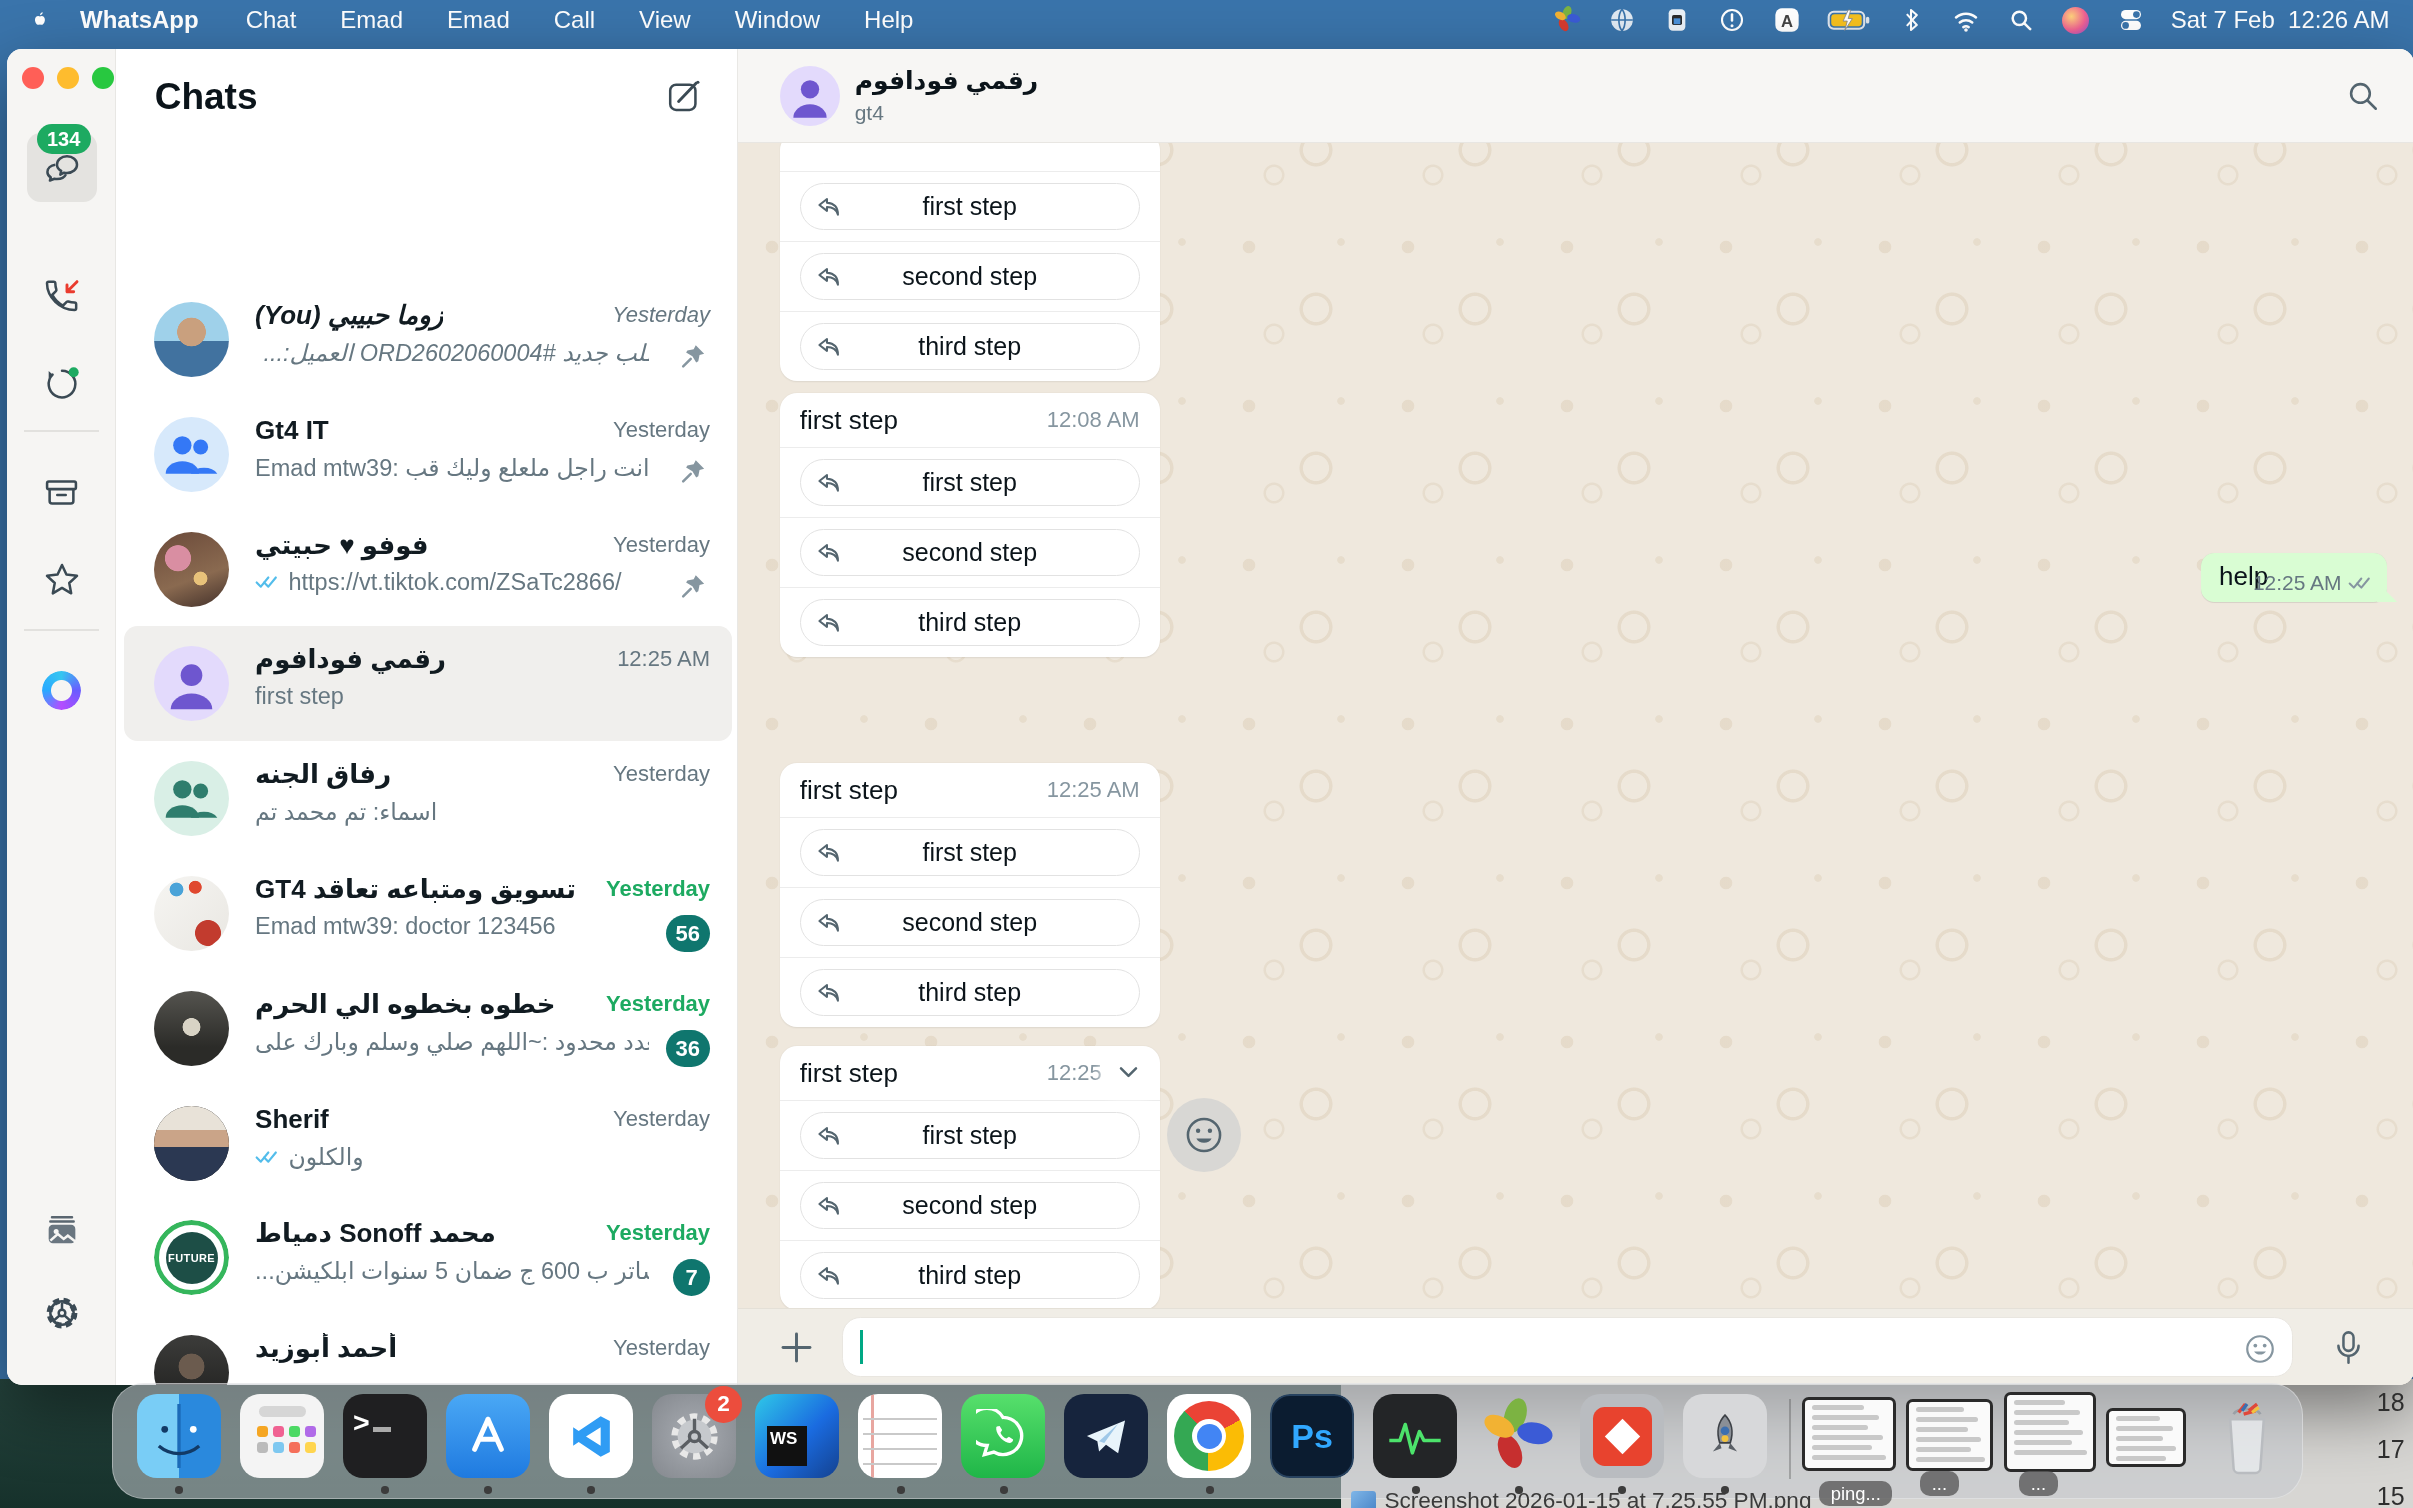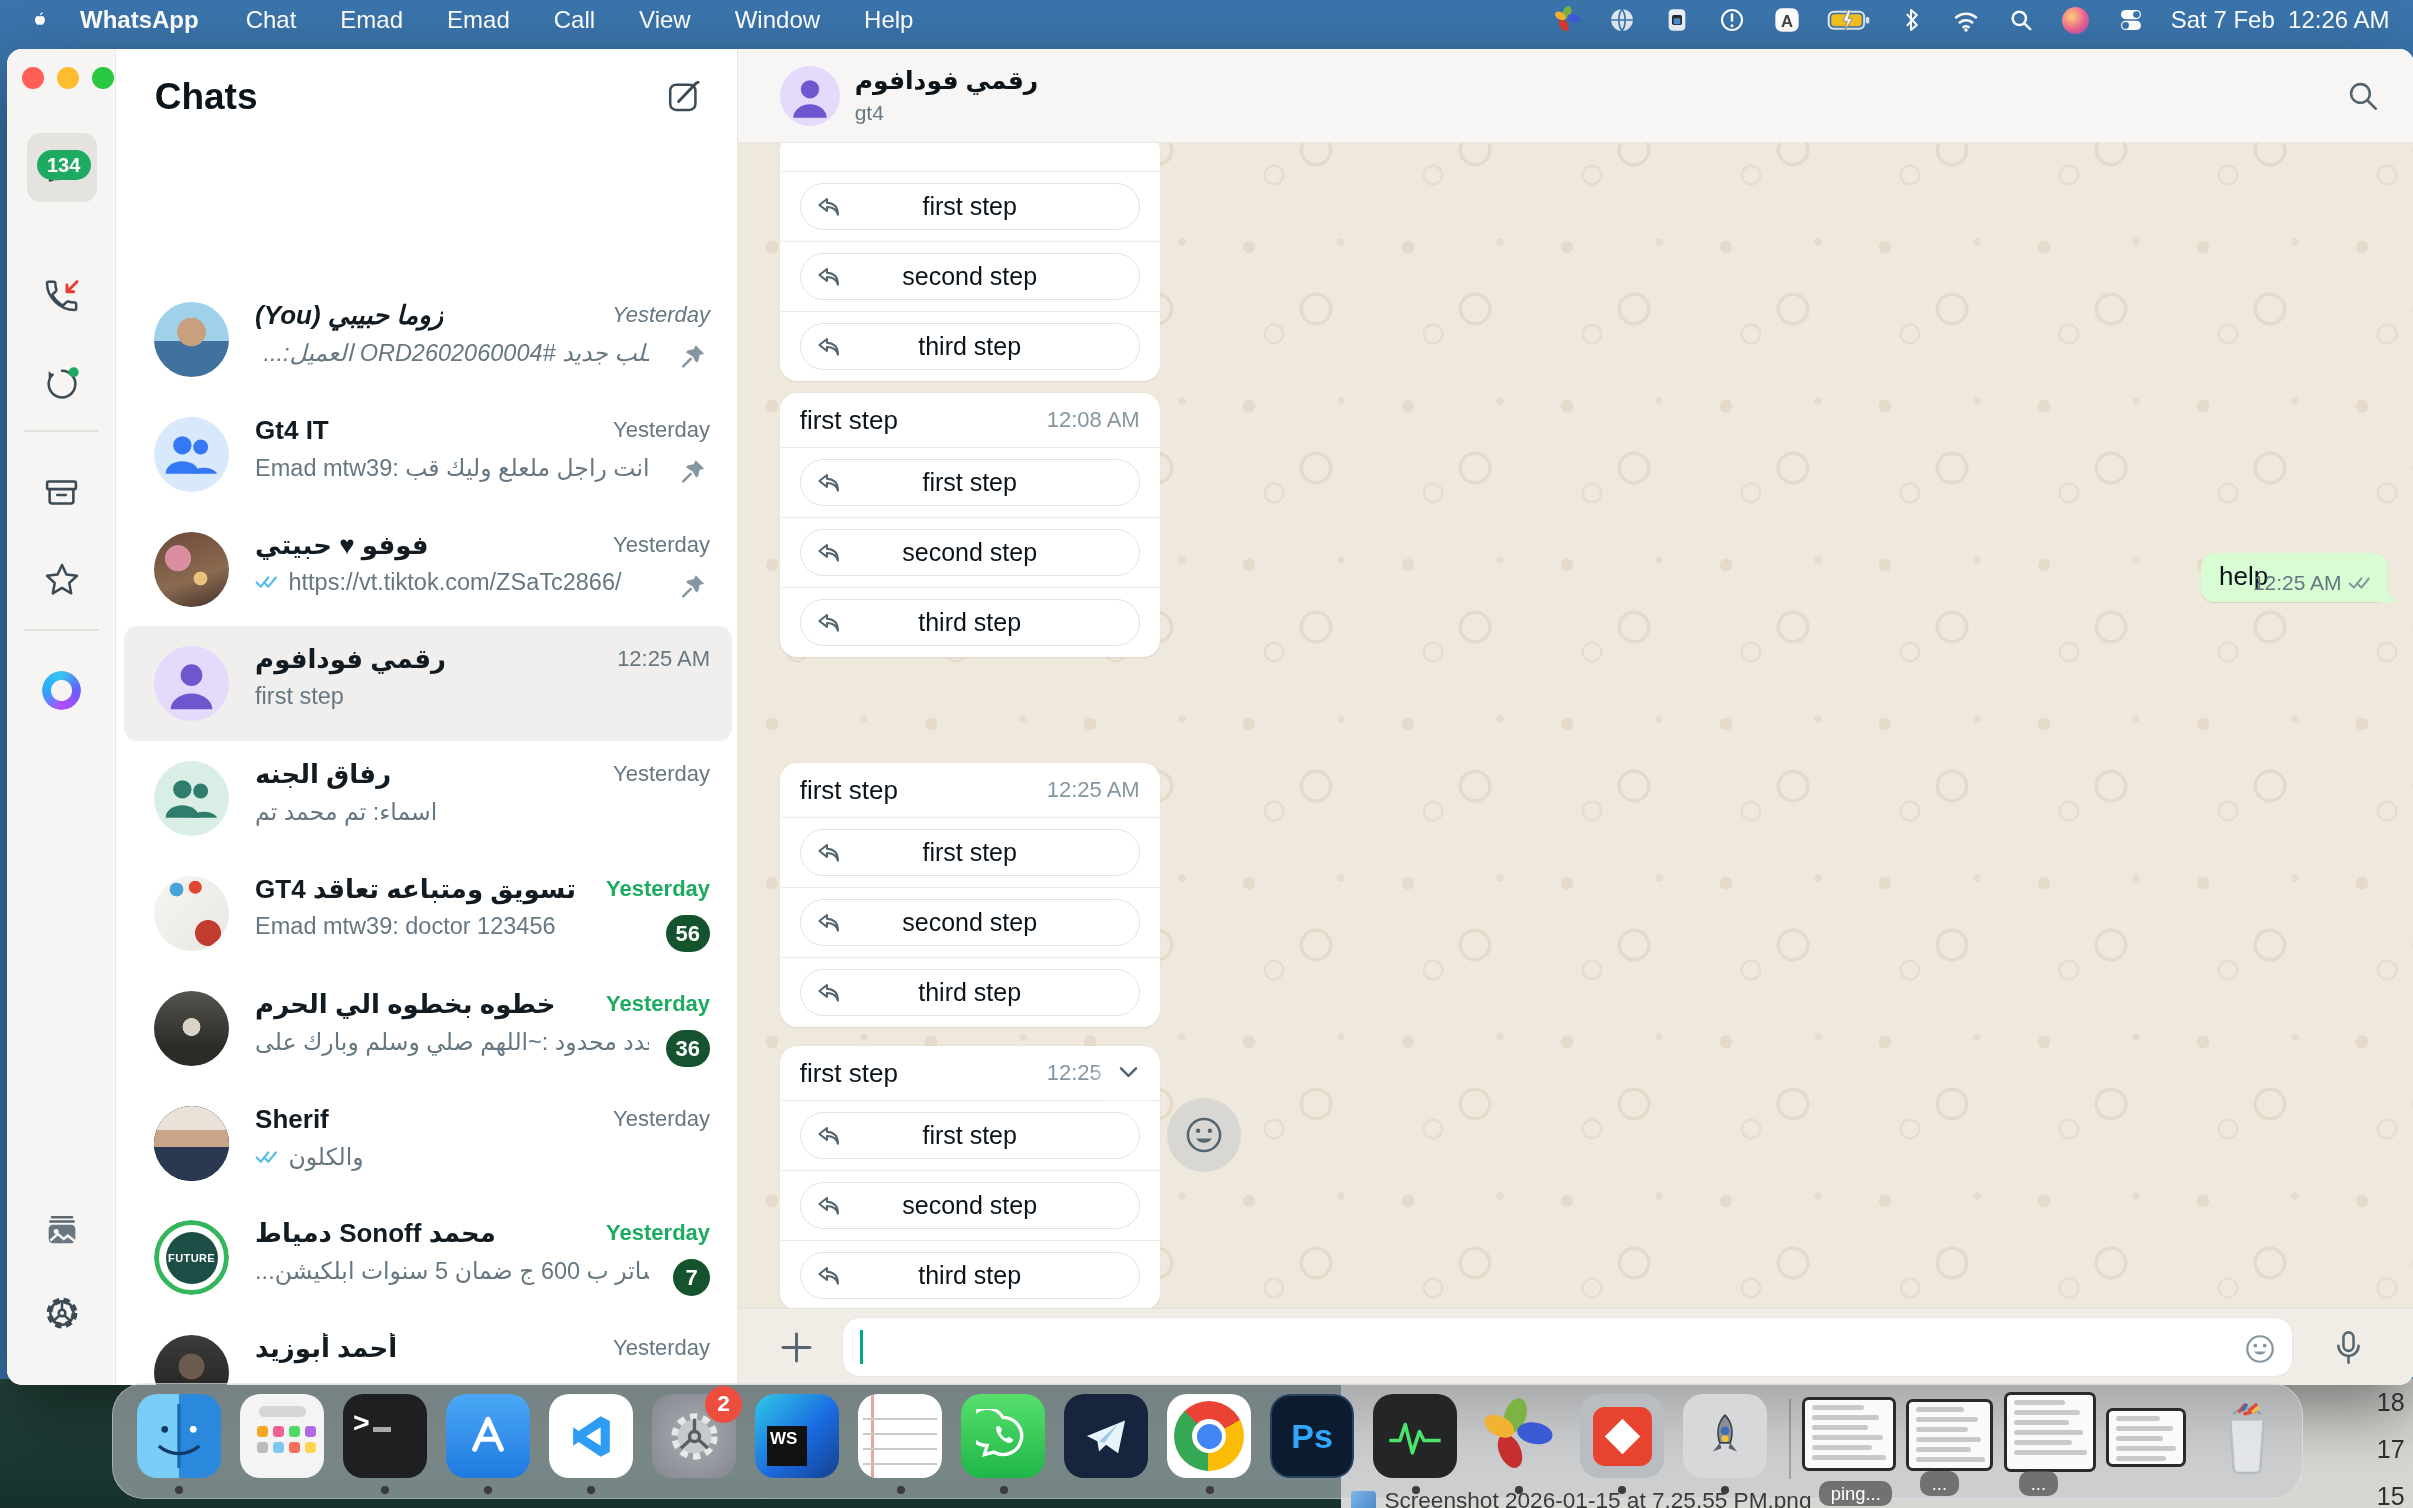--- a/index.html
+++ b/index.html
@@ -26,42 +26,42 @@
 
   
   #window { position:absolute; left:6.7px; top:49px; width:2407px; height:1336px; border-radius:15px; overflow:hidden; background:#fff; box-shadow:0 25px 67px rgba(0,0,0,.45); z-index:2; }
 
   
   #rail { position:absolute; left:0; top:0; width:109px; height:100%; background:#f6f5f3; border-right:0.8px solid #e8e7e4; }
   .traffic { position:absolute; top:18.4px; width:22px; height:22px; border-radius:50%; }
   #rail .divider { position:absolute; left:17px; width:75px; height:1.7px; background:#e2e1de; }
   .rail-btn { position:absolute; left:20px; width:70px; height:69px; border-radius:13.4px; display:flex; align-items:center; justify-content:center; }
   .rail-btn.active { background:#e4e3e0; }
-  #rail-chats-badge { position:absolute; left:30px; top:75px; min-width:54px; height:30px; background:#1daa61; color:#fff; font-size:20px; font-weight:700; border-radius:17px; display:flex; align-items:center; justify-content:center; padding:0 8.4px; z-index:3;margin-top:26px; }
+  #rail-chats-badge { position:absolute; left:30px; top:75px; min-width:54px; height:30px; background:#1daa61; color:#fff; font-size:20px; font-weight:700; border-radius:17px; display:flex; align-items:center; justify-content:center; padding:0 8.4px; z-index:3; }
 
   
   #sidebar { position:absolute; left:109px; top:0; width:622px; height:100%; background:#fff; border-right:1.7px solid #e9e8e5; }
   #sidebar-title { position:absolute; left:39px; top:27px; font-size:37px; font-weight:700; color:#0b141a; }
   #compose-btn { position:absolute; right:34px; top:28.5px; width:37px; height:37px; }
   #search-box { position:absolute; left:25px; top:91px; width:573px; height:60px; background:#fff; border:1.7px solid #dfdfdc; border-radius:11.7px; display:flex; align-items:center; padding:0 17px; gap:13.4px; }
   #search-box input { border:none; outline:none; font-size:24px; color:#333; width:469px; font-family:inherit; background:transparent; }
   #search-box input::placeholder { color:#8696a0; }
   #filters { position:absolute; left:39px; top:163px; display:flex; gap:23.5px; }
   .chip { height:54px; border-radius:28.5px; background:#f0f0ee; color:#54656f; font-size:25px; display:flex; align-items:center; padding:0 27px; white-space:nowrap; }
   .chip.active { background:#d9f8d2; color:#103529; font-weight:700; }
 
   #chat-rows { position:absolute; left:0; top:233px; width:622px; height:1103px; overflow:hidden; }
   .row { position:absolute; left:8.4px; width:608px; height:115px; border-radius:13.4px; }
   .row.selected { background:#f0efed; }
   .row .avatar { position:absolute; left:30px; top:20px; width:75px; height:75px; border-radius:50%; overflow:hidden; }
   .row .name { position:absolute; left:131px; top:18.4px; max-width:352px; font-size:26px; font-weight:700; color:#111b21; white-space:nowrap; overflow:hidden; }
   .row .preview { position:absolute; left:131px; top:57px; max-width:394px; font-size:23.5px; color:#667781; white-space:nowrap; overflow:hidden; display:flex; align-items:center; gap:8.4px; }
   .row .time { position:absolute; right:22px; top:20px; font-size:22px; color:#667781; }
   .row .time.green { color:#1daa61; font-weight:700; }
-  .row .badge { position:absolute; right:22px; top:59px; min-width:37px; height:37px; border-radius:20px; background:#14532d; color:#fff; font-size:22px; font-weight:700; display:flex; align-items:center; justify-content:center; padding:0 10px; }
+  .row .badge { position:absolute; right:22px; top:59px; min-width:37px; height:37px; border-radius:20px; background:#0f766e; color:#fff; font-size:22px; font-weight:700; display:flex; align-items:center; justify-content:center; padding:0 10px; }
   .row .pin { position:absolute; right:25px; top:60px; width:28.5px; height:28.5px; }
 
   
   #conv { position:absolute; left:731px; top:0; width:1676px; height:100%; }
   #conv-bg { position:absolute; inset:0; background-color:#efe8dd;
      background-image:
        radial-gradient(circle 8.4px at 34px 39px, rgba(187,160,118,.18) 0 5.9px, transparent 6.7px),
        radial-gradient(circle 18.4px at 101px 101px, transparent 12.6px, rgba(187,160,118,.18) 13.4px 16px, transparent 17px),
        radial-gradient(circle 5px at 126px 34px, rgba(187,160,118,.16) 0 3.4px, transparent 4.2px),
        radial-gradient(circle 11.7px at 59px 126px, transparent 7.5px, rgba(187,160,118,.15) 8.4px 10px, transparent 11px);

